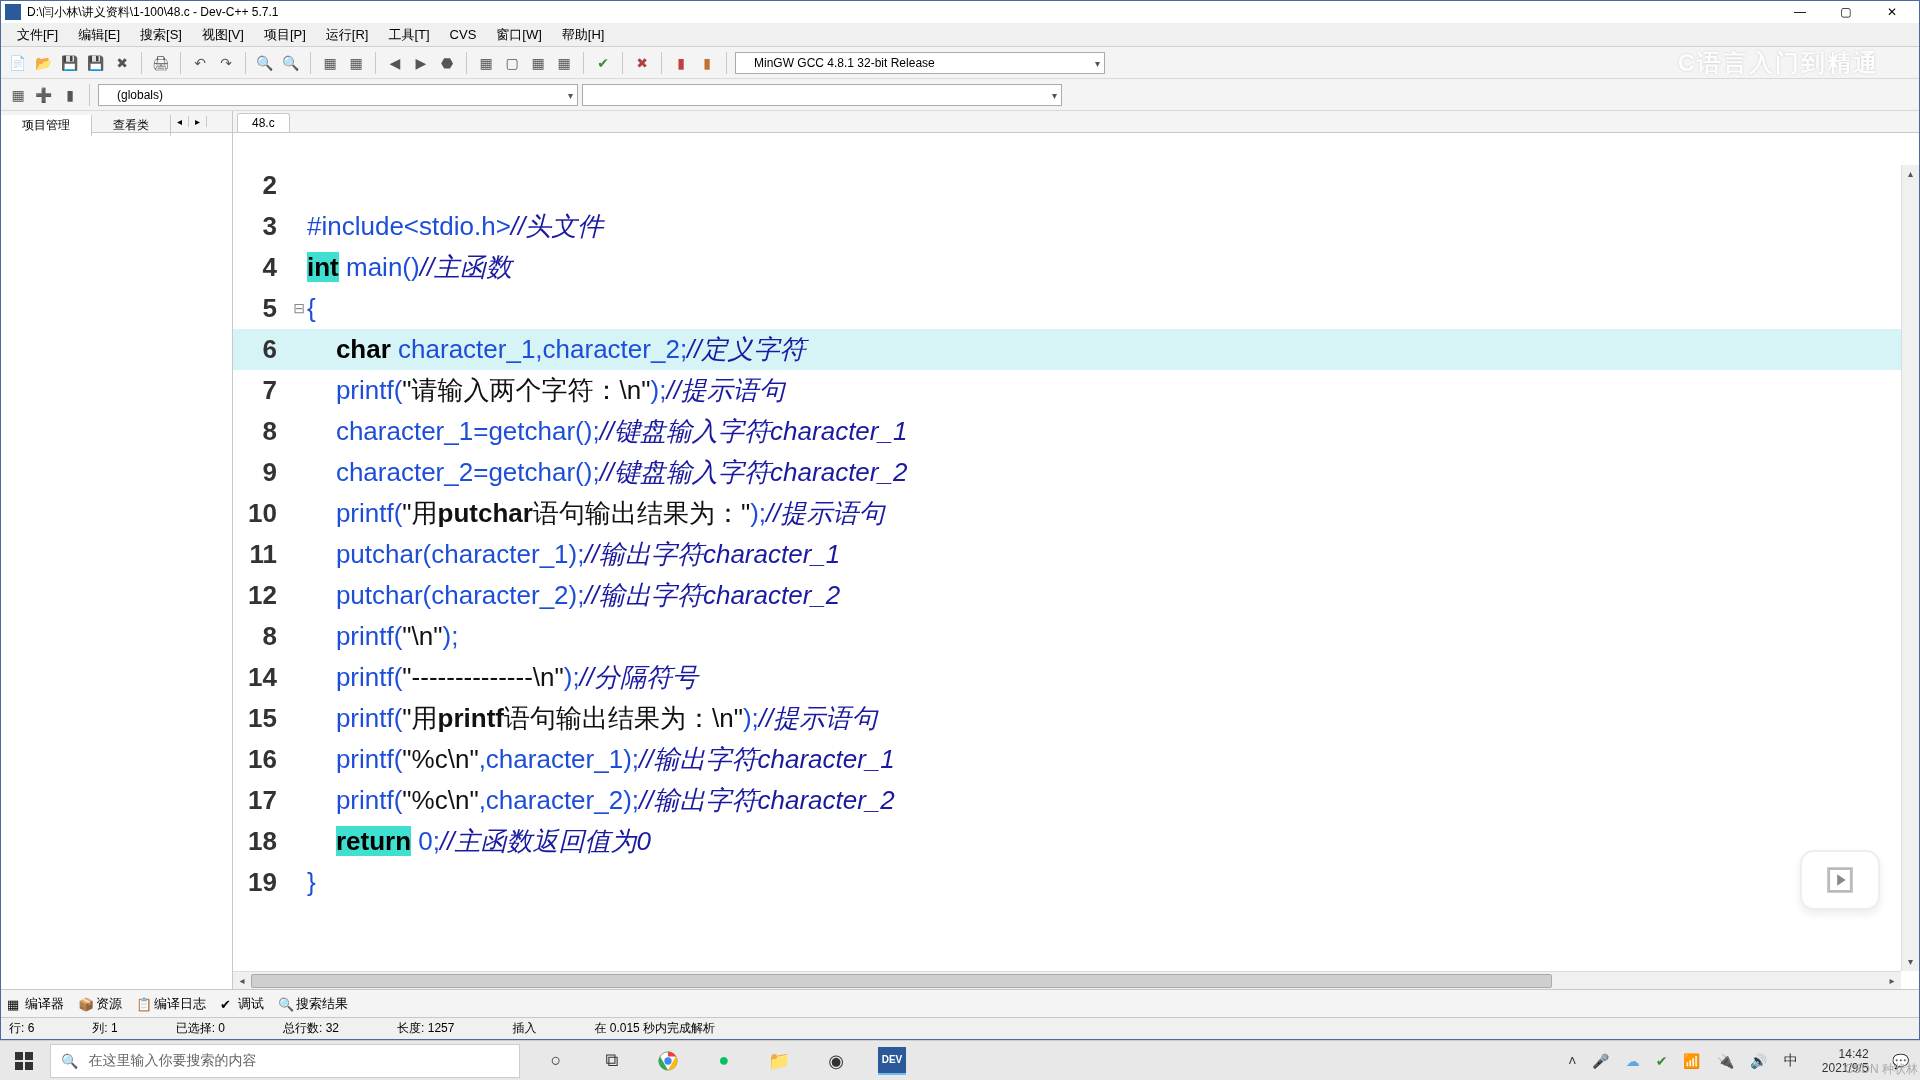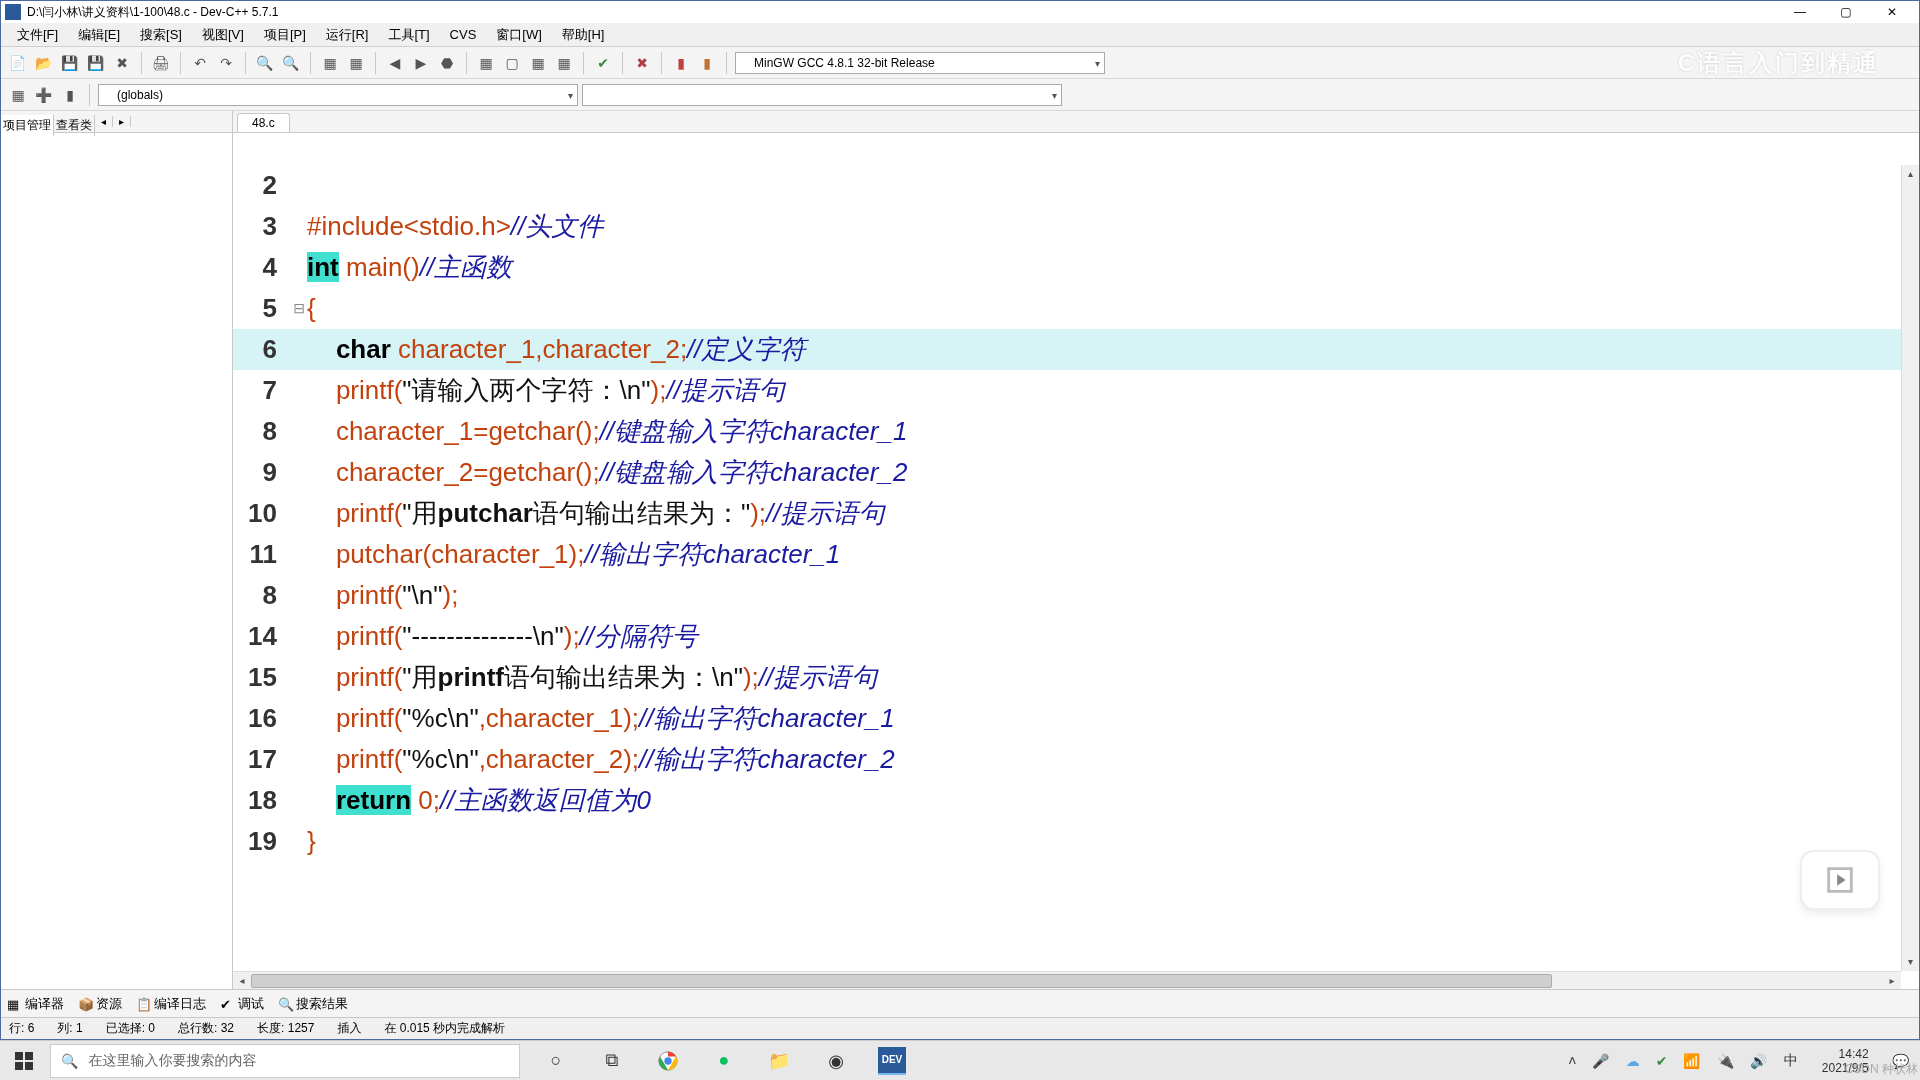--- a/index.html
+++ b/index.html
@@ -19,51 +19,51 @@
   .toolbar-row{ height:32px; background:#f4f4f4; border-bottom:1px solid #d8d8d8; display:flex; align-items:center; padding:0 6px; gap:4px; position:relative; }
   .tb-sep{ width:1px; height:22px; background:#c8c8c8; margin:0 4px; }
   .tb-btn{ width:22px; height:22px; display:flex; align-items:center; justify-content:center; border:1px solid transparent; border-radius:3px; font-size:14px; color:#555; }
   .tb-select{ height:22px; border:1px solid #aaa; background:#fff; font-size:12px; padding:0 18px 0 18px; position:relative; display:flex; align-items:center; }
   .tb-arrow{ position:absolute; right:4px; top:50%; transform:translateY(-50%); font-size:10px; color:#555; }
   .watermark{ position:absolute; right:40px; top:50%; transform:translateY(-50%); font-size:24px; color:#fff; font-weight:bold; opacity:0.85; letter-spacing:2px; text-shadow:0 0 2px #bbb; }
   
   .workarea{ flex:1; display:flex; overflow:hidden; }
   .sidebar{ width:232px; background:#fff; border-right:1px solid #c8c8c8; display:flex; flex-direction:column; }
   .sidebar-tabs{ height:22px; display:flex; align-items:center; background:#f4f4f4; border-bottom:1px solid #c8c8c8; font-size:12px; }
-  .sidebar-tab{ padding:2px 2px; border-right:1px solid #c8c8c8;margin-top:7px; }
+  .sidebar-tab{ padding:2px 21px; border-right:1px solid #c8c8c8;margin-top:7px; }
   .sidebar-tab.active{ background:#fff; }
   .sidebar-arrow{ width:18px; text-align:center; border-right:1px solid #c8c8c8; font-size:10px; }
   
   .editor-wrap{ flex:1; display:flex; flex-direction:column;gap:32px; }
   .doc-tabs{ height:22px; background:#f4f4f4; display:flex; align-items:flex-end; padding-left:4px; border-bottom:1px solid #c8c8c8; }
   .doc-tab{ background:#fff; border:1px solid #c8c8c8; border-bottom:none; padding:2px 14px; font-size:12px; border-radius:3px 3px 0 0; }
   .editor{ flex:1; background:#fff; position:relative; overflow:hidden; font-family:Consolas,"Courier New",monospace; font-size:26px; line-height:41px; }
   .editor-inner{ position:absolute; left:0; top:0; right:18px; bottom:18px; overflow:hidden; }
   .code-line{ display:flex; white-space:pre; }
   .code-line.hl{ background:#d6f3f6; }
   .gutter{ width:58px; text-align:right; padding-right:14px; color:#333; font-weight:bold; flex-shrink:0; }
   .fold{ width:16px; color:#888; font-size:14px; display:flex; align-items:center; justify-content:center; flex-shrink:0; }
   .src{ flex:1; }
   .kw{ color:#000; font-weight:bold; }
   .kw-hl{ background:#40e0d0; color:#000000; font-weight:bold; }
   .str{ color:#111; }
   .cmt{ color:#1a1aa0; font-style:italic; }
-  .pl{ color:#c2410c;margin-top:21px; }
+  .pl{ color:#1d4ed8;margin-top:21px; }
   .bold{ font-weight:bold; }
   .vscroll{ position:absolute; right:0; top:0; width:18px; bottom:18px; background:#f0f0f0; border-left:1px solid #ddd; }
   .vscroll .arrow{ height:18px; text-align:center; font-size:10px; color:#555; line-height:18px; }
   .hscroll{ position:absolute; left:0; bottom:0; right:18px; height:18px; background:#f0f0f0; border-top:1px solid #ddd; display:flex; align-items:center; }
   .hscroll .arrow{ width:18px; text-align:center; font-size:10px; color:#555; }
   .hscroll .thumb{ height:14px; background:#cfcfcf; border:1px solid #aaa; border-radius:2px; }
   
   .bottom-tabs{ height:28px; background:#f4f4f4; border-top:1px solid #c8c8c8; display:flex; align-items:center; padding:0 6px; gap:14px; font-size:13px; }
   .btab{ display:flex; align-items:center; gap:4px; }
   .bicon{ width:14px; height:14px; display:inline-block; }
   
-  .statusbar{ height:22px; background:#f0f0f0; border-top:1px solid #c8c8c8; display:flex; align-items:center; font-size:12px; padding:1px 8px; gap:23px; }
+  .statusbar{ height:22px; background:#f0f0f0; border-top:1px solid #c8c8c8; display:flex; align-items:center; font-size:12px; padding:1px 8px; gap:58px; }
   .statusbar > span{ white-space:nowrap; }
   
   .float-btn{ position:absolute; right:40px; bottom:170px; width:80px; height:60px; border-radius:14px; background:#fff; border:2px solid #eee; display:flex; align-items:center; justify-content:center; box-shadow:0 4px 8px rgba(0,0,0,.08); }
   .float-btn svg{ width:34px; height:34px; fill:#888; }
   
   .taskbar{ position:absolute; left:0; bottom:0; width:1920px; height:40px; background:#e8e8e8; display:flex; align-items:center; border-top:1px solid #ccc; }
   .start-btn{ width:48px; height:40px; display:flex; align-items:center; justify-content:center; }
   .search-box{ flex:0 0 470px; height:34px; margin:0 2px; background:#fff; border:1px solid #ccc; display:flex; align-items:center; padding:0 10px; gap:10px; font-size:14px; color:#666; }
   .task-icons{ display:flex; align-items:center; gap:28px; padding-left:20px; }
   .tk{ width:28px; height:28px; display:flex; align-items:center; justify-content:center; font-size:18px; color:#333; }
@@ -175,20 +175,21 @@
               <div class="code-line"><div class="gutter">2</div><div class="fold"></div><div class="src"></div></div>
               <div class="code-line"><div class="gutter">3</div><div class="fold"></div><div class="src"><span class="pl">#include&lt;stdio.h&gt;</span><span class="cmt">//头文件</span></div></div>
               <div class="code-line"><div class="gutter">4</div><div class="fold"></div><div class="src"><span class="kw-hl">int</span><span class="pl"> main()</span><span class="cmt">//主函数</span></div></div>
               <div class="code-line"><div class="gutter">5</div><div class="fold">⊟</div><div class="src"><span class="pl">{</span></div></div>
               <div class="code-line hl"><div class="gutter">6</div><div class="fold"></div><div class="src"><span class="pl">    </span><span class="kw bold">char</span><span class="pl"> character_1,character_2;</span><span class="cmt">//定义字符</span></div></div>
               <div class="code-line"><div class="gutter">7</div><div class="fold"></div><div class="src"><span class="pl">    printf(</span><span class="str">"请输入两个字符：\n"</span><span class="pl">);</span><span class="cmt">//提示语句</span></div></div>
               <div class="code-line"><div class="gutter">8</div><div class="fold"></div><div class="src"><span class="pl">    character_1=getchar();</span><span class="cmt">//键盘输入字符character_1</span></div></div>
               <div class="code-line"><div class="gutter">9</div><div class="fold"></div><div class="src"><span class="pl">    character_2=getchar();</span><span class="cmt">//键盘输入字符character_2</span></div></div>
               <div class="code-line"><div class="gutter">10</div><div class="fold"></div><div class="src"><span class="pl">    printf(</span><span class="str">"用</span><span class="str bold">putchar</span><span class="str">语句输出结果为："</span><span class="pl">);</span><span class="cmt">//提示语句</span></div></div>
               <div class="code-line"><div class="gutter">11</div><div class="fold"></div><div class="src"><span class="pl">    putchar(character_1);</span><span class="cmt">//输出字符character_1</span></div></div>
+              <div class="code-line"><div class="gutter">12</div><div class="fold"></div><div class="src"><span class="pl">    putchar(character_2);</span><span class="cmt">//输出字符character_2</span></div></div>
               <div class="code-line"><div class="gutter">8</div><div class="fold"></div><div class="src"><span class="pl">    printf(</span><span class="str">"\n"</span><span class="pl">);</span></div></div>
               <div class="code-line"><div class="gutter">14</div><div class="fold"></div><div class="src"><span class="pl">    printf(</span><span class="str">"--------------\n"</span><span class="pl">);</span><span class="cmt">//分隔符号</span></div></div>
               <div class="code-line"><div class="gutter">15</div><div class="fold"></div><div class="src"><span class="pl">    printf(</span><span class="str">"用</span><span class="str bold">printf</span><span class="str">语句输出结果为：\n"</span><span class="pl">);</span><span class="cmt">//提示语句</span></div></div>
               <div class="code-line"><div class="gutter">16</div><div class="fold"></div><div class="src"><span class="pl">    printf(</span><span class="str">"%c\n"</span><span class="pl">,character_1);</span><span class="cmt">//输出字符character_1</span></div></div>
               <div class="code-line"><div class="gutter">17</div><div class="fold"></div><div class="src"><span class="pl">    printf(</span><span class="str">"%c\n"</span><span class="pl">,character_2);</span><span class="cmt">//输出字符character_2</span></div></div>
               <div class="code-line"><div class="gutter">18</div><div class="fold"></div><div class="src"><span class="pl">    </span><span class="kw-hl">return</span><span class="pl"> 0;</span><span class="cmt">//主函数返回值为0</span></div></div>
               <div class="code-line"><div class="gutter">19</div><div class="fold"></div><div class="src"><span class="pl">}</span></div></div>
             </div>
           <div class="vscroll">
             <div class="arrow">▴</div>

